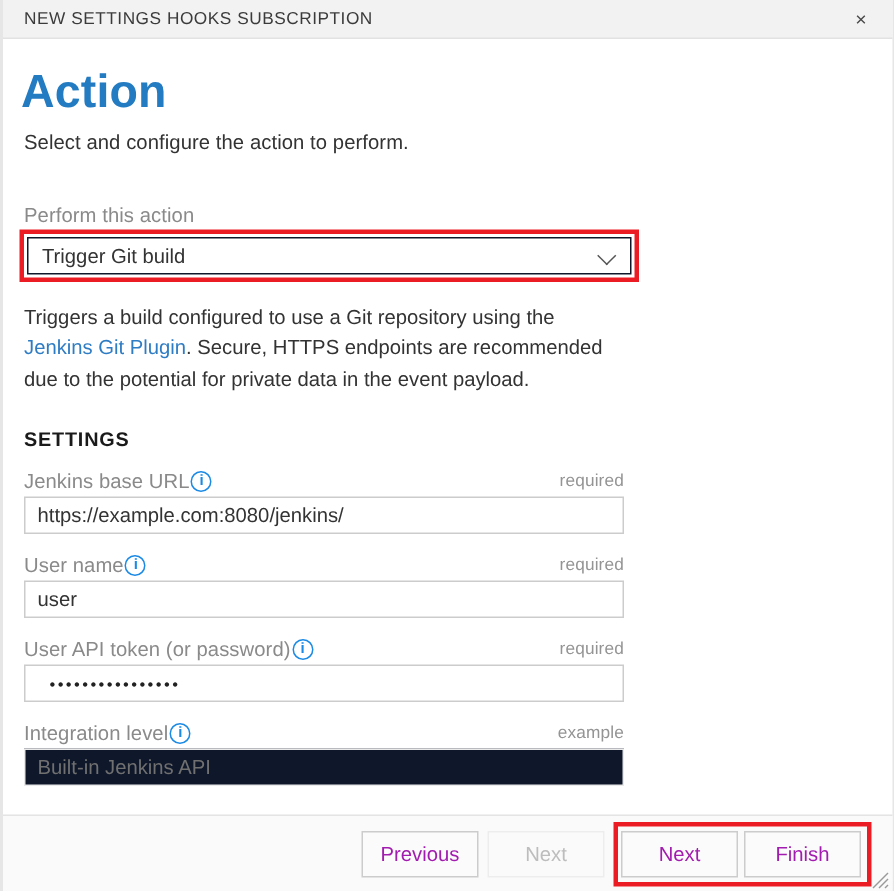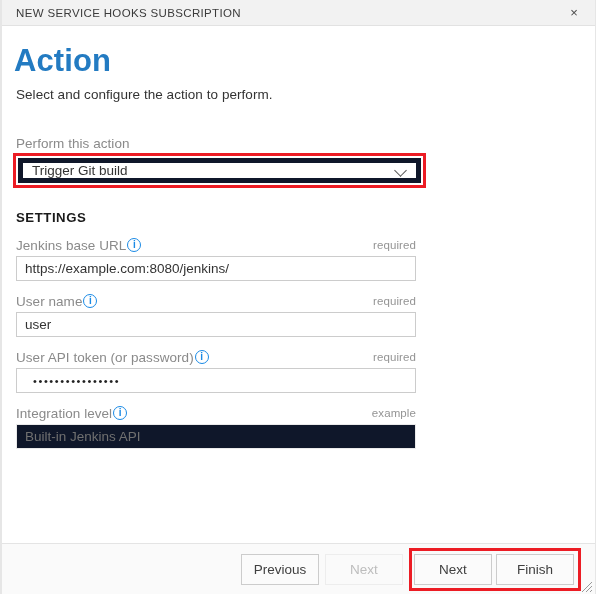--- a/index.html
+++ b/index.html
@@ -94,21 +94,21 @@
     box-sizing: border-box;
   }
   .select-highlight {
     width: 413px;
     margin-left: -3px;
   }
   .select-box {
     width: 100%;
     height: 25px;
     box-sizing: border-box;
-    border: 5px solid #0f172a;
+    border: 1px solid #0f172a;
     background: #ffffff;
     display: flex;
     align-items: center;
     justify-content: space-between;
     padding: 0 8px 0 9px;
     font-size: 13.5px;
     color: #333333;
     cursor: pointer;
   }
   .chevron-down-icon {
@@ -226,21 +226,21 @@
     position: relative;
   }
   .btn {
     min-width: 78px;
     height: 31px;
     box-sizing: border-box;
     border: 1px solid #cccccc;
     background: #fbfbfb;
     font-family: "Liberation Sans", sans-serif;
     font-size: 13.5px;
-    color: #404040;
+    color: #a21caf;
     cursor: pointer;
     margin-left: 6px;
     padding: 0 10px;
   }
   .btn.disabled {
     color: #bdbdbd;
     border-color: #ededed;
     background: #fafafa;
     cursor: default;
   }
@@ -267,38 +267,41 @@
     pointer-events: auto;
     cursor: nwse-resize;
   }
 </style>
 </head>
 <body>
 
 <div class="dialog">
 
   <div class="titlebar">
-    <span class="titlebar-text">NEW SERVICE HOOKS SUBSCRIPTION</span>
+    <span class="titlebar-text">NEW SETTINGS HOOKS SUBSCRIPTION</span>
     <span class="close-icon">×</span>
   </div>
 
   <div class="content">
 
     <div class="page-title">Action</div>
     <div class="page-subtitle">Select and configure the action to perform.</div>
 
     <div class="field-label perform-label">Perform this action</div>
 
     <div class="highlight-box select-highlight">
       <div class="select-box">
         <span>Trigger Git build</span>
         <span class="chevron-down-icon"></span>
       </div>
     </div>
 
+    <div class="description">
+      <span>Triggers a build configured to use a Git repository using the </span><a href="#">Jenkins Git Plugin</a><span>. Secure, HTTPS endpoints are recommended due to the potential for private data in the event payload.</span>
+    </div>
 
     <div class="settings-heading">SETTINGS</div>
 
     
     <div class="form-field">
       <div class="field-row">
         <span class="label-with-icon">
           <span class="field-label">Jenkins base URL</span>
           <span class="info-icon">i</span>
         </span>

